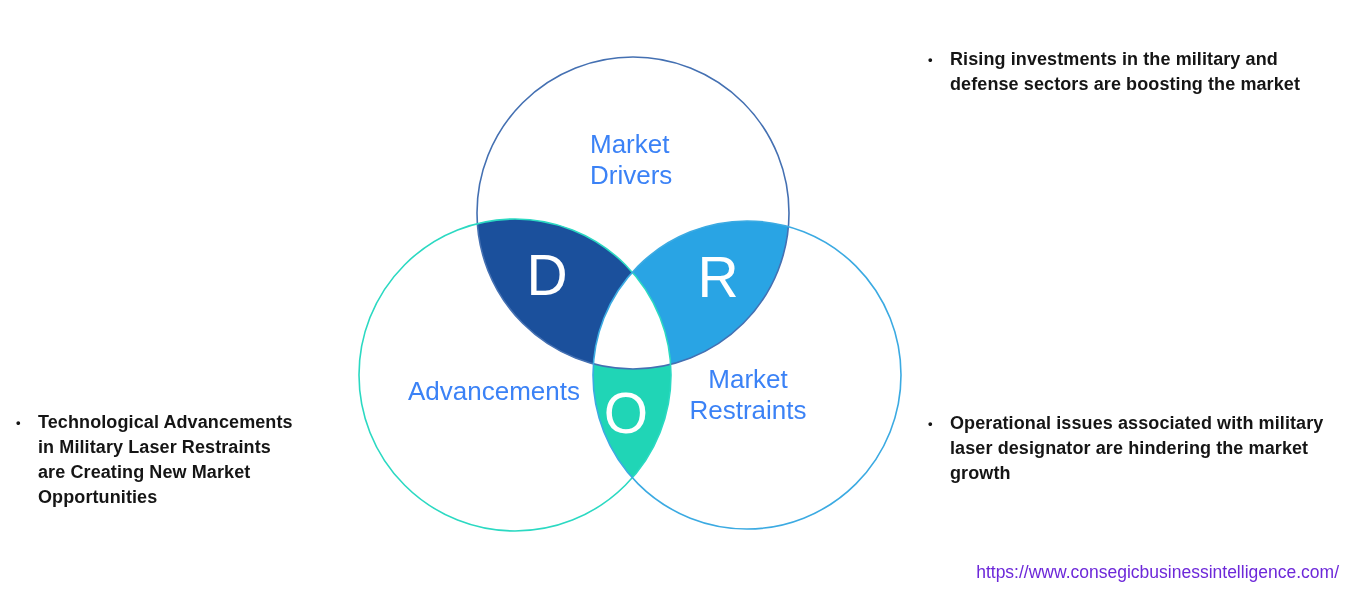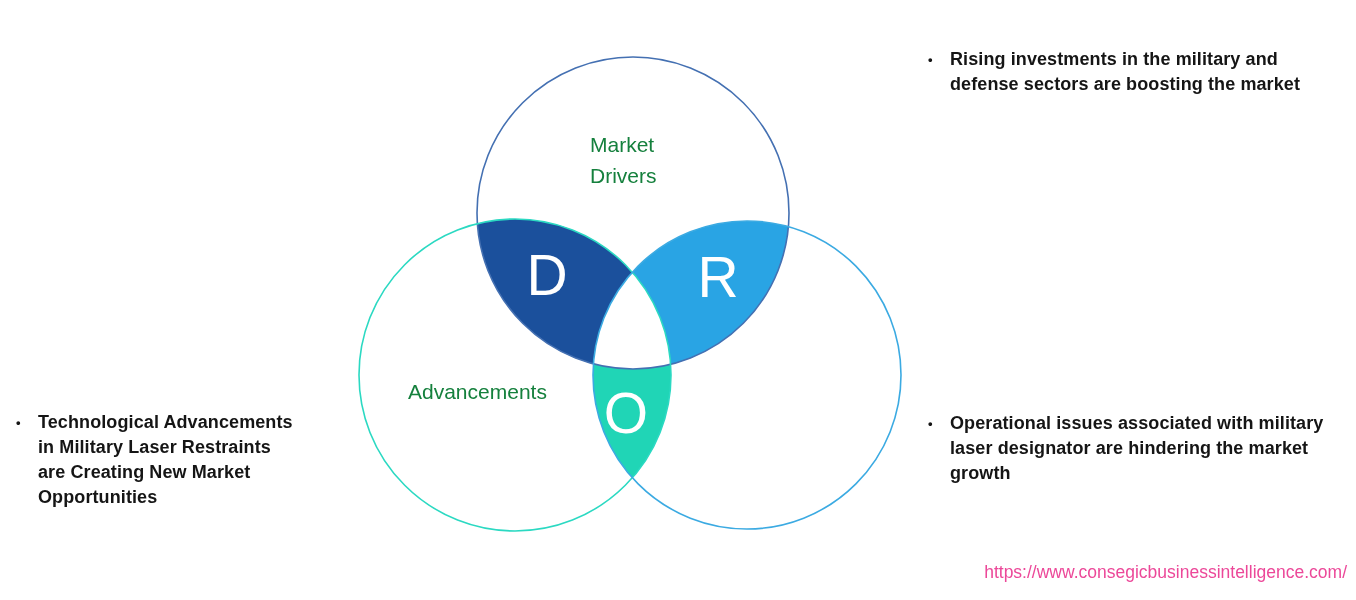--- a/index.html
+++ b/index.html
@@ -21,22 +21,22 @@
     font-weight: 400;
     line-height: 1;
     user-select: none;
   }
   .letter-d { left: 547px; top: 275px; }
   .letter-r { left: 718px; top: 277px; }
   .letter-o { left: 626px; top: 413px; }
 
   .venn-label {
     position: absolute;
-    color: #15803d;
-    font-size: 21px;
+    color: #3b82f6;
+    font-size: 26px;
     line-height: 31px;
   }
   .label-drivers { left: 590px; top: 129px; width: 125px; text-align: left; }
   .label-opportunity { left: 408px; top: 376px; white-space: nowrap; }
   .label-restraints { left: 663px; top: 364px; width: 170px; text-align: center; }
 
   .bullet {
     position: absolute;
     display: flex;
     color: #151515;
@@ -52,22 +52,22 @@
     line-height: 25px;
   }
   .bullet .btext { flex: 1 1 auto; }
   .bullet-drivers    { left: 928px; top: 47px;  width: 384px; }
   .bullet-opportunity{ left: 16px;  top: 410px; width: 278px; }
   .bullet-restraints { left: 928px; top: 411px; width: 404px; }
 
   .source-url {
     position: absolute;
     top: 562px;
-    right: 9px;
-    color: #ec4899;
+    right: 17px;
+    color: #6d28d9;
     font-size: 17.5px;
     font-weight: 400;
   }
 </style>
 </head>
 <body>
 
 <div class="canvas">
 
   <svg class="venn-svg" viewBox="0 0 1356 600" aria-hidden="true">
@@ -105,20 +105,21 @@
     <circle cx="515" cy="375" r="156" fill="none" stroke-width="1.6" stroke="#2bd9c2"></circle>
     <circle cx="747" cy="375" r="154" fill="none" stroke-width="1.6" stroke="#3baae2"></circle>
   </svg>
 
   <div class="letter letter-d">D</div>
   <div class="letter letter-r">R</div>
   <div class="letter letter-o">O</div>
 
   <div class="venn-label label-drivers">Market Drivers</div>
   <div class="venn-label label-opportunity">Advancements</div>
+  <div class="venn-label label-restraints">Market Restraints</div>
 
   <div class="bullet bullet-drivers">
     <span class="marker">•</span>
     <span class="btext">Rising investments in the military and defense sectors are boosting the market</span>
   </div>
 
   <div class="bullet bullet-opportunity">
     <span class="marker">•</span>
     <span class="btext">Technological Advancements in Military Laser Restraints are Creating New Market Opportunities</span>
   </div>

